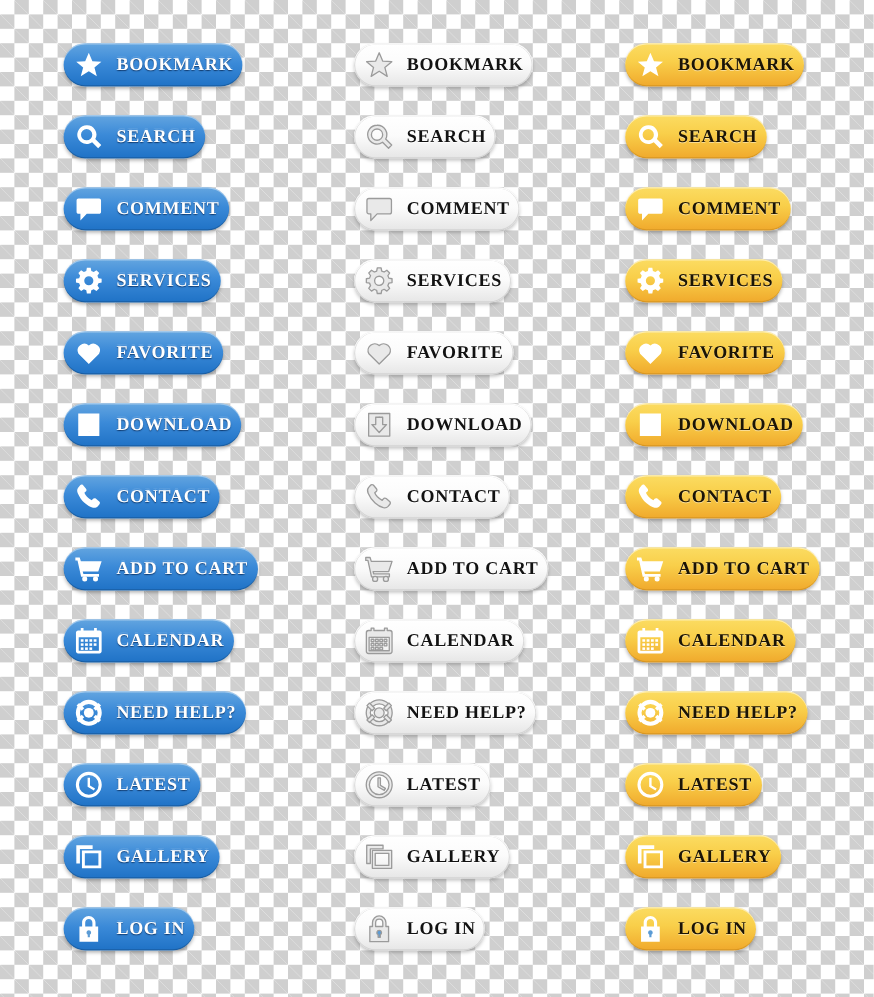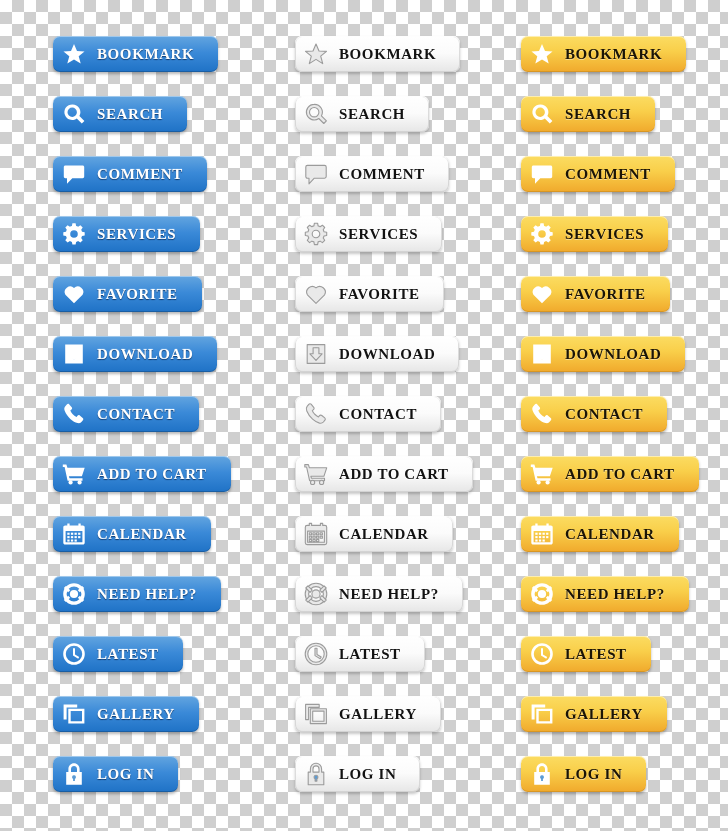--- a/index.html
+++ b/index.html
@@ -33,25 +33,25 @@
     width: 230px;
   }
   .col-blue   { left: 53px; }
   .col-gray   { left: 295px; }
   .col-orange { left: 521px; }
 
   .btn {
     position: relative;
     height: 36px;
     margin-bottom: 24px;
-    border-radius: 7px;
+    border-radius: 18px;
     display: inline-flex;
     align-items: center;
     box-sizing: border-box;
-    padding: 0 20px 0 8px;
+    padding: 0 4px 0 8px;
     white-space: nowrap;
     cursor: pointer;
     user-select: none;
   }
 
   .btn .icon {
     width: 26px;
     height: 26px;
     flex: 0 0 26px;
     margin-right: 10px;

